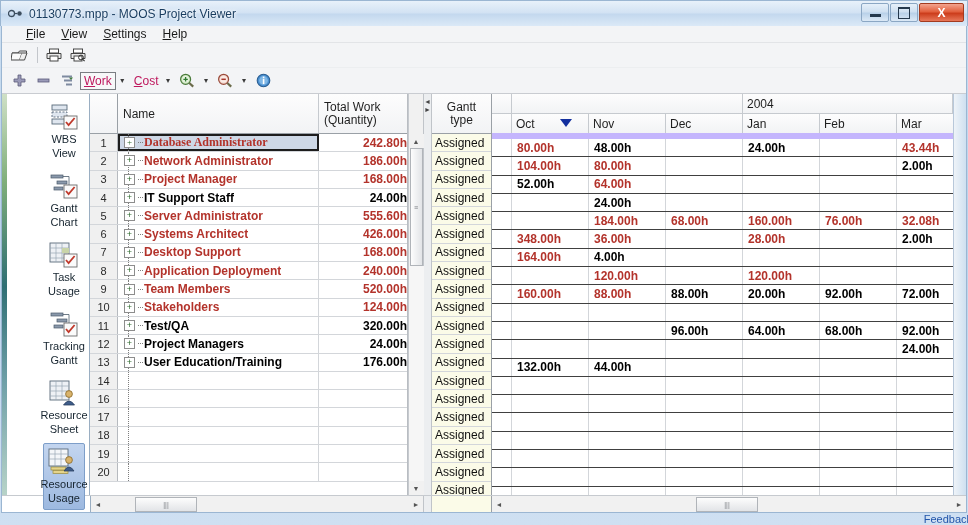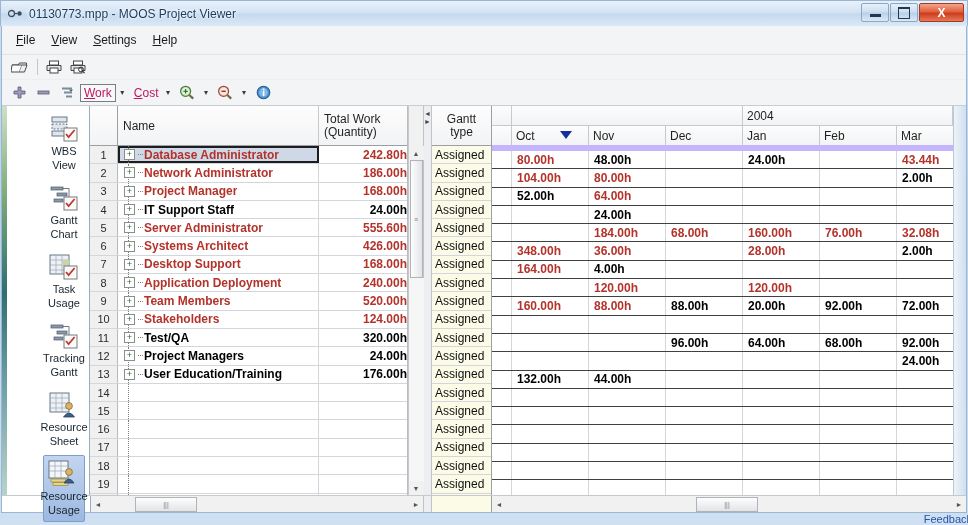--- a/index.html
+++ b/index.html
@@ -54,23 +54,23 @@
   
   .client{
     position:absolute;left:1px;top:26px;width:966px;height:487px;
     background:#f4f6f8;border:1px solid #9bb6d2;border-top:none;
     box-sizing:border-box;
     display:flex;flex-direction:column;
   }
 
   
   .menubar{
-    height:29px;background:#f3f4f6;
+    height:17px;background:#f3f4f6;
     border-bottom:1px solid #e2e4e7;
-    display:flex;align-items:center;padding-left:6px;
+    display:flex;align-items:center;padding-left:16px;
     box-sizing:border-box;flex:0 0 auto;
   }
   .menu-item{
     padding:2px 8px;font-size:12px;color:#1a1a1a;cursor:default;
   }
   .menu-item u{text-decoration:underline;}
 
   
   .toolbar{
     height:25px;background:#f3f4f6;display:flex;align-items:center;
@@ -183,21 +183,21 @@
   }
   .c-work{
     width:88px;flex:0 0 88px;display:flex;align-items:center;
     justify-content:flex-end;padding-right:0;box-sizing:border-box;
     font-size:12px;font-weight:bold;
   }
   .red{color:#b3332b;}
   .blk{color:#000;}
   .sel-cell{
     background:#ced8e6;
-    outline:2px solid #1d1d1d;outline-offset:-2px;
+    outline:2px solid #1d1d1d;outline-offset:-2px;font-family:Liberation Serif, serif;
   }
 
   
   .vscroll{
     width:15px;flex:0 0 15px;background:#f1f1f1;
     border-left:1px solid #c6cacf;
     display:flex;flex-direction:column;align-items:center;
     box-sizing:border-box;position:relative;
   }
   .vsarrow{
@@ -645,25 +645,20 @@
               <div class="c-rownum">13</div>
               <div class="c-name">
                 <span class="expander"></span>
                 <span class="nm-dots"></span>
                 <span class="nm-text blk">User Education/Training</span>
               </div>
               <div class="c-work blk">176.00h</div>
             </div>
             <div class="row">
               <div class="c-rownum">14</div>
-              <div class="c-name"></div>
-              <div class="c-work blk"></div>
-            </div>
-            <div class="row">
-              <div class="c-rownum">15</div>
               <div class="c-name"></div>
               <div class="c-work blk"></div>
             </div>
             <div class="row">
               <div class="c-rownum">16</div>
               <div class="c-name"></div>
               <div class="c-work blk"></div>
             </div>
             <div class="row">
               <div class="c-rownum">17</div>

